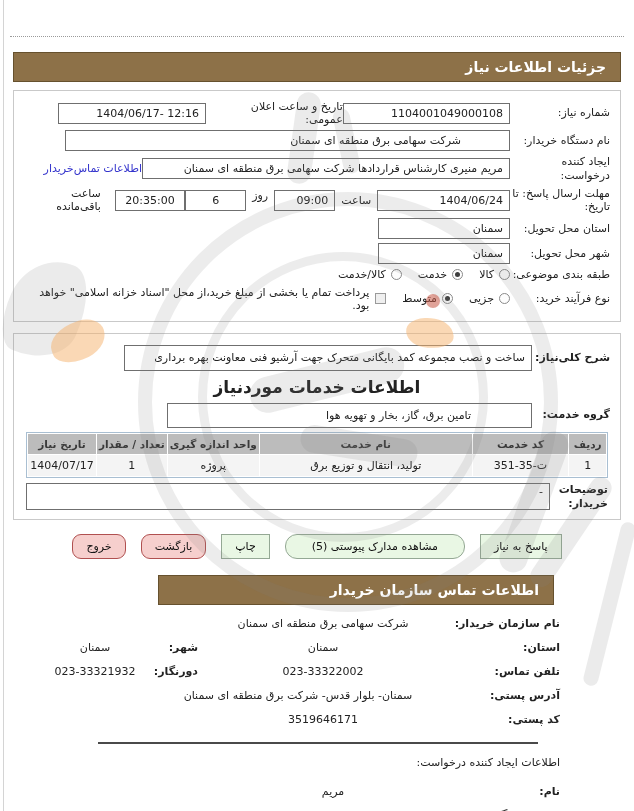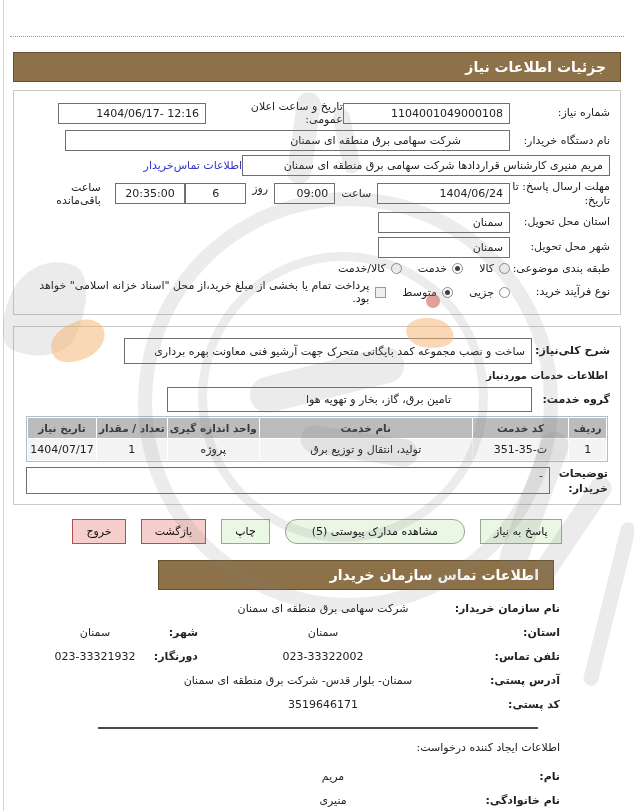--- a/index.html
+++ b/index.html
@@ -43,37 +43,37 @@
   .raised{position:relative;top:-5px;}
 
   .opt{display:flex;align-items:center;margin-left:16px;}
   .radio{flex:none;width:11px;height:11px;border:1px solid #8a8a8a;border-radius:50%;
     background:#fdfdfd;margin-left:5px;box-sizing:border-box;}
   .radio.on{position:relative;}
   .radio.on::after{content:"";position:absolute;inset:2px;border-radius:50%;background:#3e3e3e;}
   .checkbox{flex:none;width:11px;height:11px;border:1px solid #9a9a9a;background:#efefef;
     margin-left:6px;box-sizing:border-box;}
 
-  .section-title{font-weight:bold;font-size:10px;margin:6px 8px;}
+  .section-title{font-weight:bold;font-size:17px;margin:6px 8px;text-align:center;}
 
   .tbl-wrap{border:1px solid #a9bfd2;margin:4px 8px;background:#fff;}
   table{width:100%;border-collapse:separate;border-spacing:1px;background:#fff;}
   th{background:#bcbcbc;color:#3a3a3a;font-size:10.5px;font-weight:bold;padding:4px 2px;white-space:nowrap;}
   td{background:#f4f4f4;font-size:11px;padding:4px 2px;text-align:center;white-space:nowrap;}
 
   .notes-row{display:flex;align-items:flex-start;margin:5px 8px 3px 8px;}
   .notes-label{flex:none;width:58px;font-weight:bold;line-height:1.3;}
   .notes-box{flex:1;border:1px solid #6f6f6f;height:27px;box-sizing:border-box;padding:1px 6px;}
 
   .btn-row{display:flex;justify-content:center;align-items:center;gap:15px;margin:14px 20px 2px 20px;}
   .btn{
     font-family:inherit;font-size:11px;color:#111;cursor:pointer;
     background:#e9f7e4;border:1px solid #94a894;padding:5px 13px;white-space:nowrap;
   }
-  .btn.pink{background:#f6cfcd;border-color:#b05050;}
+  .btn.pink{background:#f6cfcd;border-color:#b05050;border-radius:9px;}
   .btn.wide{padding:5px 26px;border-radius:12px;}
 
   .contact{margin:2px 74px 0 0;}
   .crow{display:flex;align-items:center;margin:11px 0;}
   .clabel{flex:none;width:112px;font-weight:bold;}
   .cval{flex:none;width:250px;text-align:center;}
   .clabel2{flex:none;width:48px;font-weight:bold;}
   .cval2{flex:none;width:110px;text-align:center;}
 
   .sep{border:none;border-top:2px solid #4a4a4a;width:440px;margin:16px 96px 12px auto;}
@@ -116,20 +116,21 @@
     </div>
 
     <div class="frow">
       <span class="flabel">نام دستگاه خریدار:</span>
       <span class="ibox rt" style="flex:none;width:445px;padding-right:48px;">
           <span>شرکت سهامی برق منطقه ای سمنان</span>
         </span>
     </div>
 
     <div class="frow">
+      <span class="flabel">ایجاد کننده درخواست:</span>
       <span class="ibox rt" style="flex:none;width:368px;">
           <span>مریم منیری کارشناس قراردادها شرکت سهامی برق منطقه ای سمنان</span>
         </span>
       <span class="link">اطلاعات تماس‌خریدار</span>
     </div>
 
     <div class="frow">
       <span class="flabel">مهلت ارسال پاسخ: تا تاریخ:</span>
       <span class="ibox w145">
           <span class="ltr">1404/06/24</span>
@@ -201,21 +202,21 @@
       <span class="flabel blabel" style="width:78px;">شرح کلی‌نیاز:</span>
       <span class="ibox w408 rt" style="height:26px;">
           <span>ساخت و نصب  مجموعه کمد بایگانی متحرک جهت آرشیو فنی معاونت بهره برداری</span>
         </span>
     </div>
 
     <div class="section-title">اطلاعات خدمات موردنیاز</div>
 
     <div class="frow">
       <span class="flabel blabel" style="width:78px;">گروه خدمت:</span>
-      <span class="ibox w365 rt" style="height:25px;padding-right:80px;">
+      <span class="ibox w365 rt" style="height:25px;padding-right:60px;">
           <span>تامین برق، گاز، بخار و تهویه هوا</span>
         </span>
     </div>
 
     <div class="tbl-wrap">
       <table>
         <colgroup>
           <col style="width:38px;">
             <col style="width:106px;">
             <col style="width:238px;">

